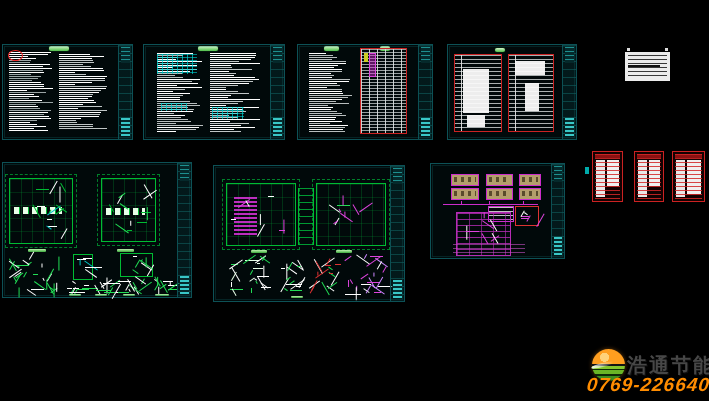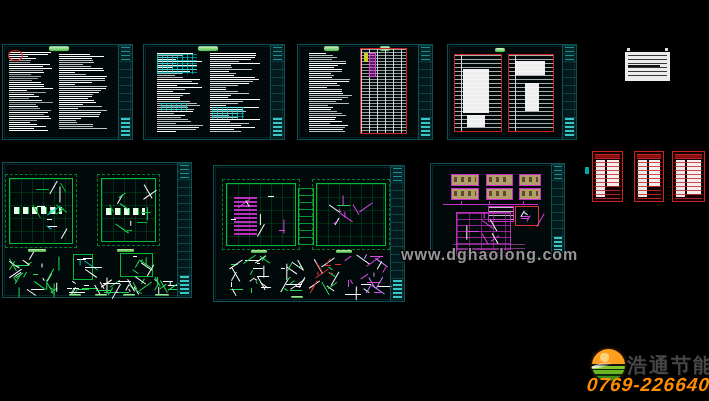--- a/index.html
+++ b/index.html
@@ -664,21 +664,20 @@
     <div class="rhead"></div>
     <div class="wb1"></div>
     <div class="wb2"></div>
   </div>
   <div class="rmini" style="left:672px;top:151px;width:33px;height:51px;">
     <div class="rhead"></div>
     <div class="wb1"></div>
     <div class="wb2" style="height:34px;"></div>
   </div>
 
-  <div class="watermark">www.dghaolong.com</div>
 
   <div class="logo">
     <div class="globe"></div>
     <div class="cname">浩通节能</div>
     <div class="phone">0769-22664029</div>
   </div>
 
 </div>
 
 </body></html>

